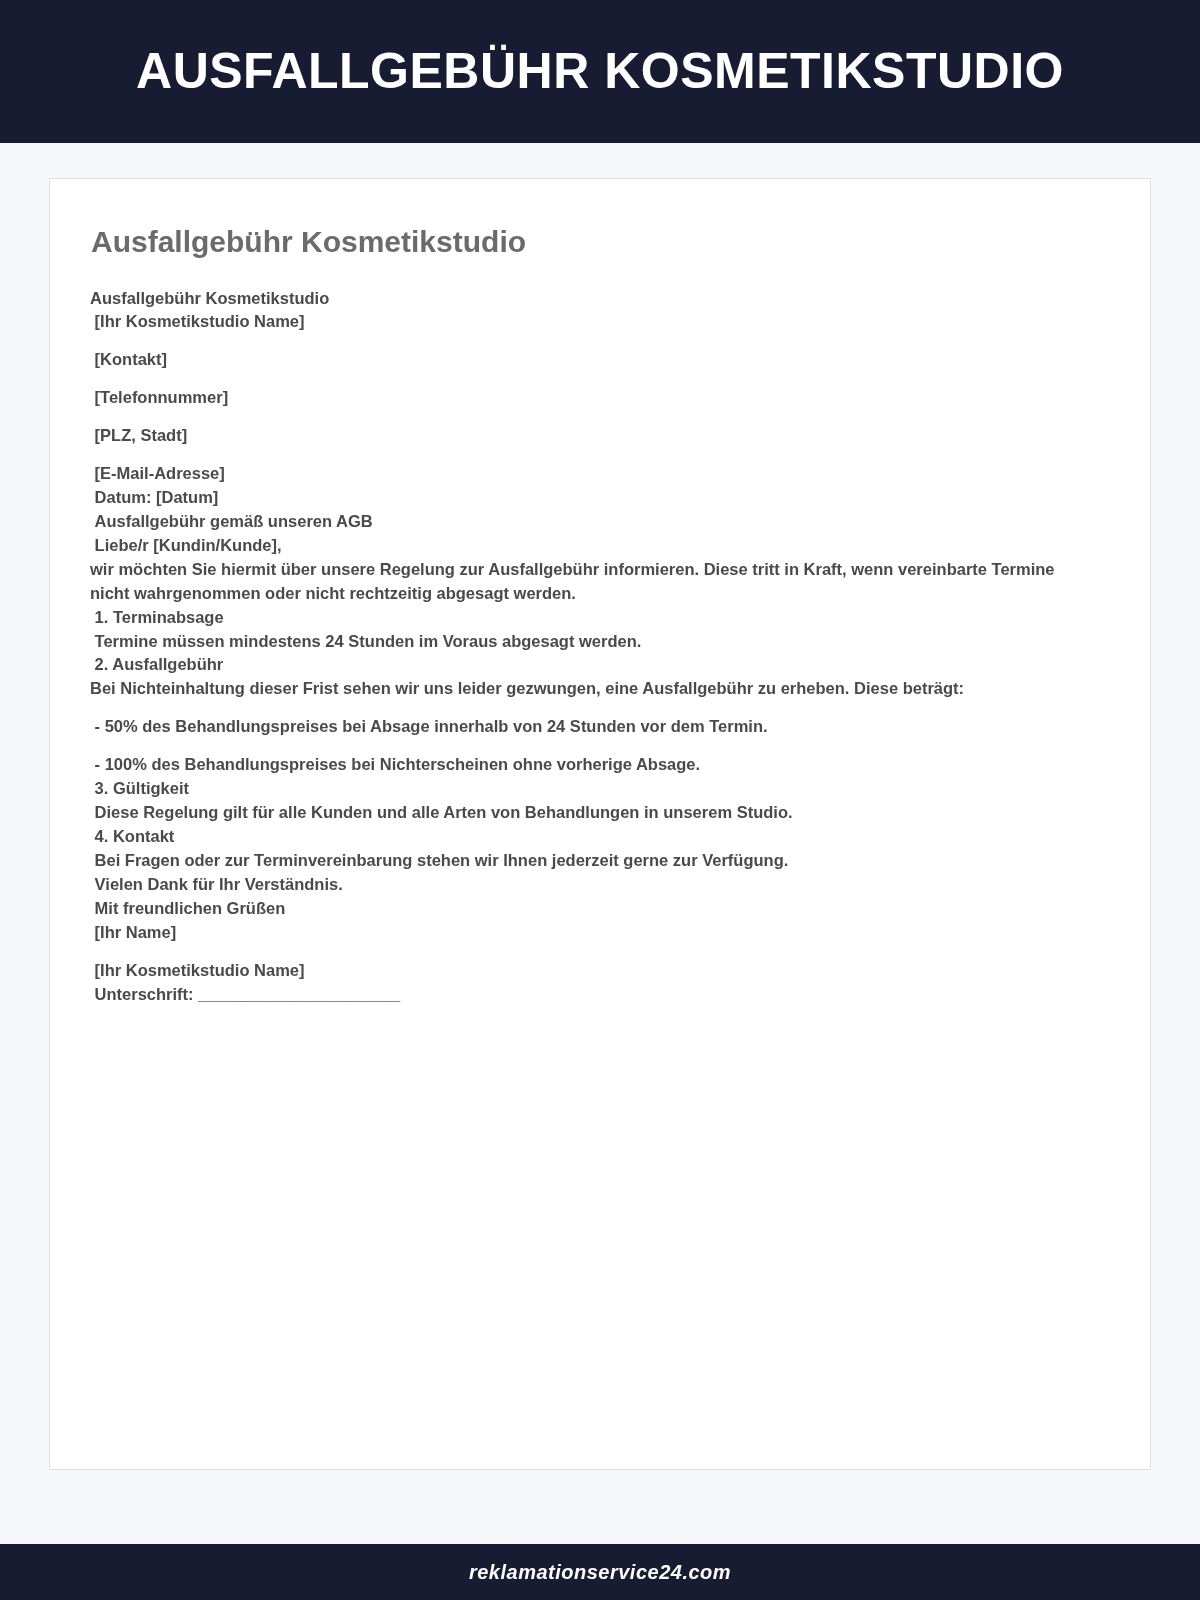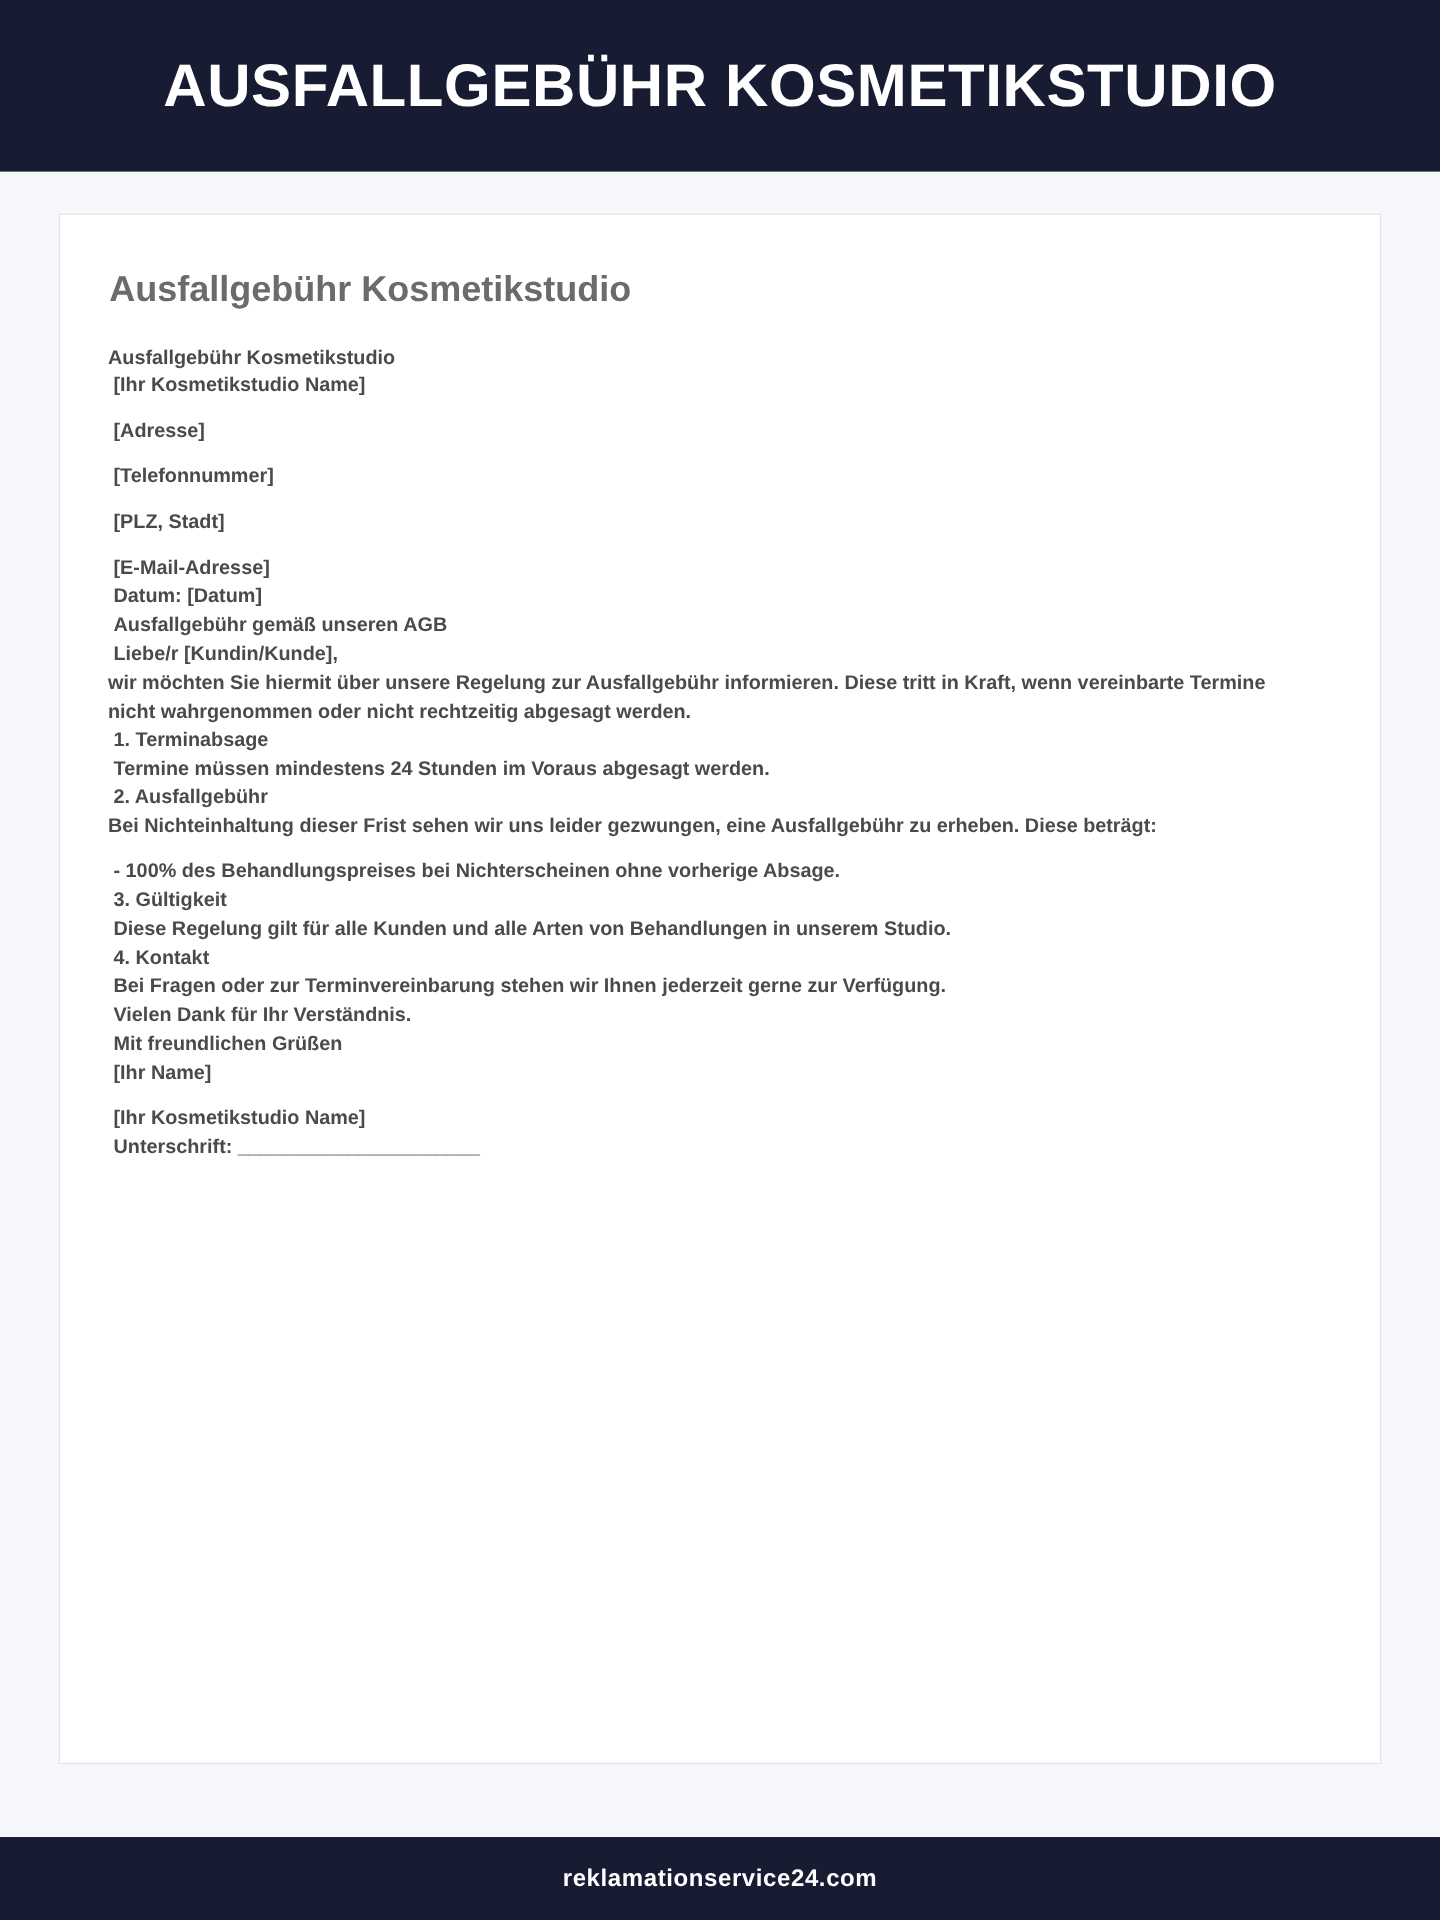--- a/index.html
+++ b/index.html
@@ -89,43 +89,44 @@
     <h1 class="banner-title">AUSFALLGEBÜHR KOSMETIKSTUDIO</h1>
   </header>
 
   <main class="content-area">
     <section class="doc-card">
       <h2 class="doc-title">Ausfallgebühr Kosmetikstudio</h2>
 
       <div class="doc-body">
         <p>Ausfallgebühr Kosmetikstudio
  [Ihr Kosmetikstudio Name]</p>
-        <p> [Adresse]</p>
+        <p> [Kontakt]</p>
         <p> [Telefonnummer]</p>
         <p> [PLZ, Stadt]</p>
         <p> [E-Mail-Adresse]
  Datum: [Datum]
  Ausfallgebühr gemäß unseren AGB
  Liebe/r [Kundin/Kunde],
 wir möchten Sie hiermit über unsere Regelung zur Ausfallgebühr informieren. Diese tritt in Kraft, wenn vereinbarte Termine nicht wahrgenommen oder nicht rechtzeitig abgesagt werden.
  1. Terminabsage
  Termine müssen mindestens 24 Stunden im Voraus abgesagt werden.
  2. Ausfallgebühr
 Bei Nichteinhaltung dieser Frist sehen wir uns leider gezwungen, eine Ausfallgebühr zu erheben. Diese beträgt:</p>
+        <p> - 50% des Behandlungspreises bei Absage innerhalb von 24 Stunden vor dem Termin.</p>
         <p> - 100% des Behandlungspreises bei Nichterscheinen ohne vorherige Absage.
  3. Gültigkeit
  Diese Regelung gilt für alle Kunden und alle Arten von Behandlungen in unserem Studio.
  4. Kontakt
  Bei Fragen oder zur Terminvereinbarung stehen wir Ihnen jederzeit gerne zur Verfügung.
  Vielen Dank für Ihr Verständnis.
  Mit freundlichen Grüßen
  [Ihr Name]</p>
         <p class="sig-line"> [Ihr Kosmetikstudio Name]
  Unterschrift: ______________________</p>
       </div>
     </section>
   </main>
 
-  <footer class="banner" style="height:69px;">
+  <footer class="banner" style="height:56px;font-style:italic;">
     <div class="banner-title" style="font-size:20px;">reklamationservice24.com</div>
   </footer>
 
 </div>
 
 </body></html>

